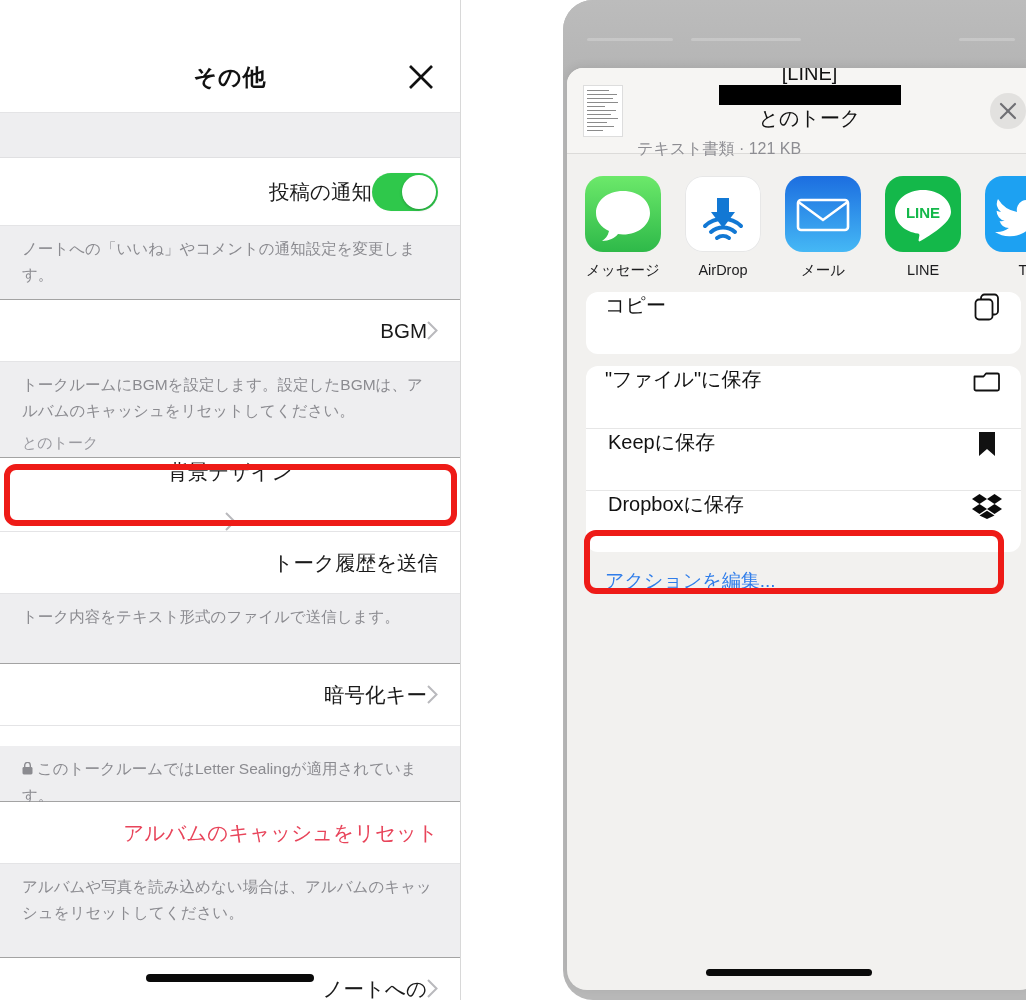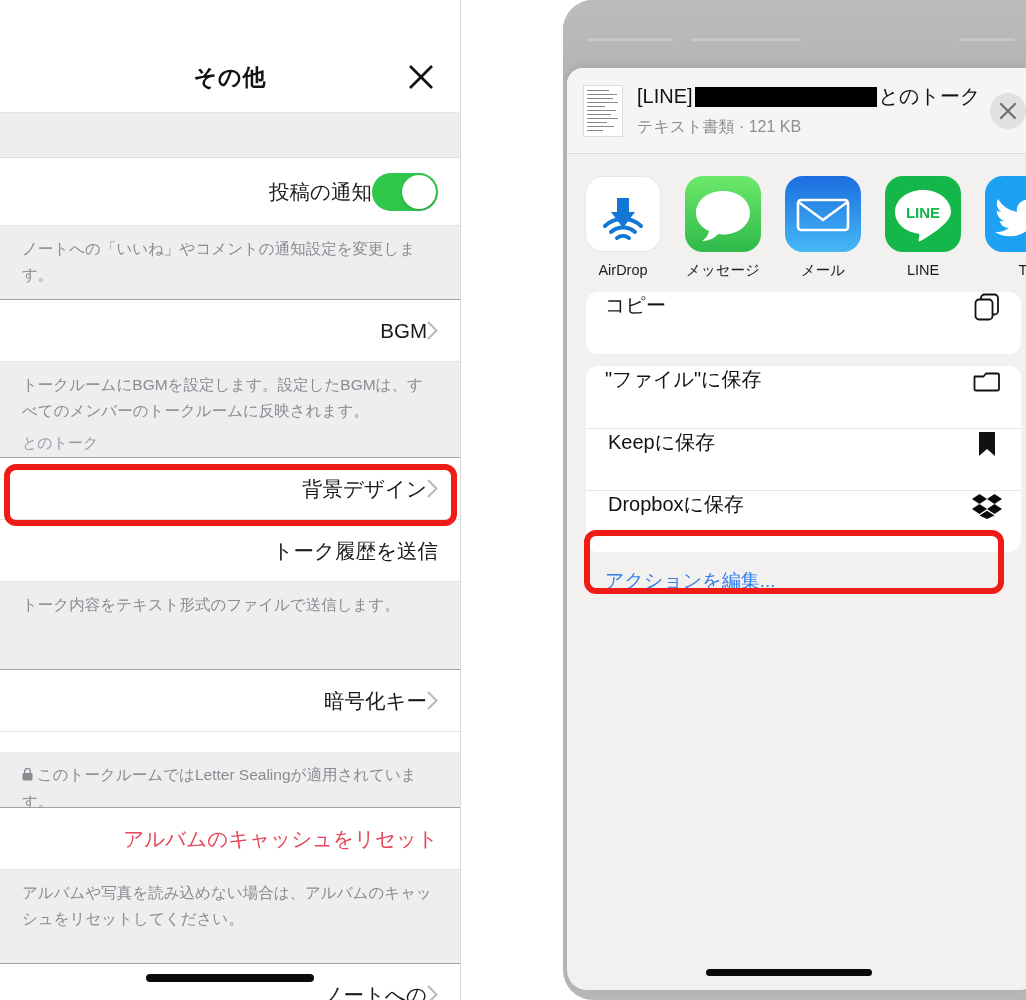--- a/index.html
+++ b/index.html
@@ -211,20 +211,21 @@
     height: 1.4px;
     background: #8b8b8b;
   }
   .sheet-head-text { flex: 1; min-width: 0; }
   .sheet-title {
     font-size: 20px;
     color: #111111;
     white-space: nowrap;
     display: flex;
     align-items: center;
+    flex-direction: column;
   }
   .sheet-title .redact {
     display: inline-block;
     width: 182px;
     height: 20px;
     background: #000000;
     margin: 0 2px;
     flex: 0 0 auto;
   }
   .sheet-sub {
@@ -334,35 +335,35 @@
   </div>
   <div class="l-desc" style="height:74px;">ノートへの「いいね」やコメントの通知設定を変更します。</div>
 
   <div class="l-row" style="height:62px;">
     <span class="l-row-label">BGM</span>
     <svg class="l-chevron" viewBox="0 0 11 19">
         <polyline points="1,1 9.5,9.5 1,18" fill="none" stroke="#b9b9bd" stroke-width="2"></polyline>
       </svg>
   </div>
   <div class="l-desc" style="height:96px;">
-    <span>トークルームにBGMを設定します。設定したBGMは、すべてのメンバーのトークルームに反映されます。</span>
+    <span>トークルームにBGMを設定します。設定したBGMは、アルバムのキャッシュをリセットしてください。</span>
     <span class="sub">とのトーク</span>
   </div>
 
-  <div class="l-row" style="height:62px;">
+  <div class="l-row" style="height:74px;flex-direction:column;">
     <span class="l-row-label">背景デザイン</span>
     <svg class="l-chevron" viewBox="0 0 11 19">
         <polyline points="1,1 9.5,9.5 1,18" fill="none" stroke="#b9b9bd" stroke-width="2"></polyline>
       </svg>
   </div>
 
   <div class="l-row" style="height:62px;">
     <span class="l-row-label">トーク履歴を送信</span>
   </div>
-  <div class="l-desc" style="height:88px;">トーク内容をテキスト形式のファイルで送信します。</div>
+  <div class="l-desc" style="height:70px;">トーク内容をテキスト形式のファイルで送信します。</div>
 
   <div class="l-row" style="height:62px;">
     <span class="l-row-label">暗号化キー</span>
     <svg class="l-chevron" viewBox="0 0 11 19">
         <polyline points="1,1 9.5,9.5 1,18" fill="none" stroke="#b9b9bd" stroke-width="2"></polyline>
       </svg>
   </div>
   <div class="l-desc" style="height:56px;margin-top:20px;">
     <span class="lock">
       <svg width="11" height="13" viewBox="0 0 11 13">
@@ -427,40 +428,40 @@
           <svg width="18" height="18" viewBox="0 0 18 18">
             <line x1="2" y1="2" x2="16" y2="16" stroke="#6f6f74" stroke-width="2.2" stroke-linecap="round"></line>
             <line x1="16" y1="2" x2="2" y2="16" stroke="#6f6f74" stroke-width="2.2" stroke-linecap="round"></line>
           </svg>
         </div>
       </div>
 
       <div class="apps-row">
 
         <div class="app-item">
+          <span class="app-icon" style="background:linear-gradient(180deg,#6ce96a 0%,#2eb949 100%);">
+            <svg width="76" height="76" viewBox="0 0 76 76">
+              <path d="M38 15 C22 15 11 25 11 37 C11 45 16 51 24 55 C23 60 20 63 17 65 C24 65 30 62 33 58 C34.6 58.3 36.3 58.5 38 58.5 C54 58.5 65 48.5 65 37 C65 25 54 15 38 15 Z" fill="#ffffff"></path>
+            </svg>
+          </span>
+          <span class="app-label">メッセージ</span>
+        </div>
+
+        <div class="app-item">
           <span class="app-icon" style="background:#ffffff;box-shadow:inset 0 0 0 1px #e7e7e7;">
             <svg width="76" height="76" viewBox="0 0 76 76">
               <g fill="none" stroke="#1278d4" stroke-width="4" stroke-linecap="round">
                 <path d="M20 50 a26 26 0 0 1 36 0"></path>
                 <path d="M26 56 a18 18 0 0 1 24 0"></path>
                 <path d="M32 62 a10 10 0 0 1 12 0"></path>
               </g>
               <path d="M38 22 L50 38 H44 V52 H32 V38 H26 Z" fill="#1278d4" transform="rotate(180 38 37)"></path>
             </svg>
           </span>
           <span class="app-label">AirDrop</span>
-        </div>
-
-        <div class="app-item">
-          <span class="app-icon" style="background:linear-gradient(180deg,#6ce96a 0%,#2eb949 100%);">
-            <svg width="76" height="76" viewBox="0 0 76 76">
-              <path d="M38 15 C22 15 11 25 11 37 C11 45 16 51 24 55 C23 60 20 63 17 65 C24 65 30 62 33 58 C34.6 58.3 36.3 58.5 38 58.5 C54 58.5 65 48.5 65 37 C65 25 54 15 38 15 Z" fill="#ffffff"></path>
-            </svg>
-          </span>
-          <span class="app-label">メッセージ</span>
         </div>
 
         <div class="app-item">
           <span class="app-icon" style="background:linear-gradient(180deg,#1c6ee0 0%,#45b8f5 100%);">
             <svg width="76" height="76" viewBox="0 0 76 76">
               <rect x="13" y="24" width="50" height="30" rx="3" fill="none" stroke="#ffffff" stroke-width="2.6"></rect>
               <path d="M13.5 26 L38 44 L62.5 26" fill="none" stroke="#ffffff" stroke-width="2.6"></path>
             </svg>
           </span>
           <span class="app-label">メール</span>

